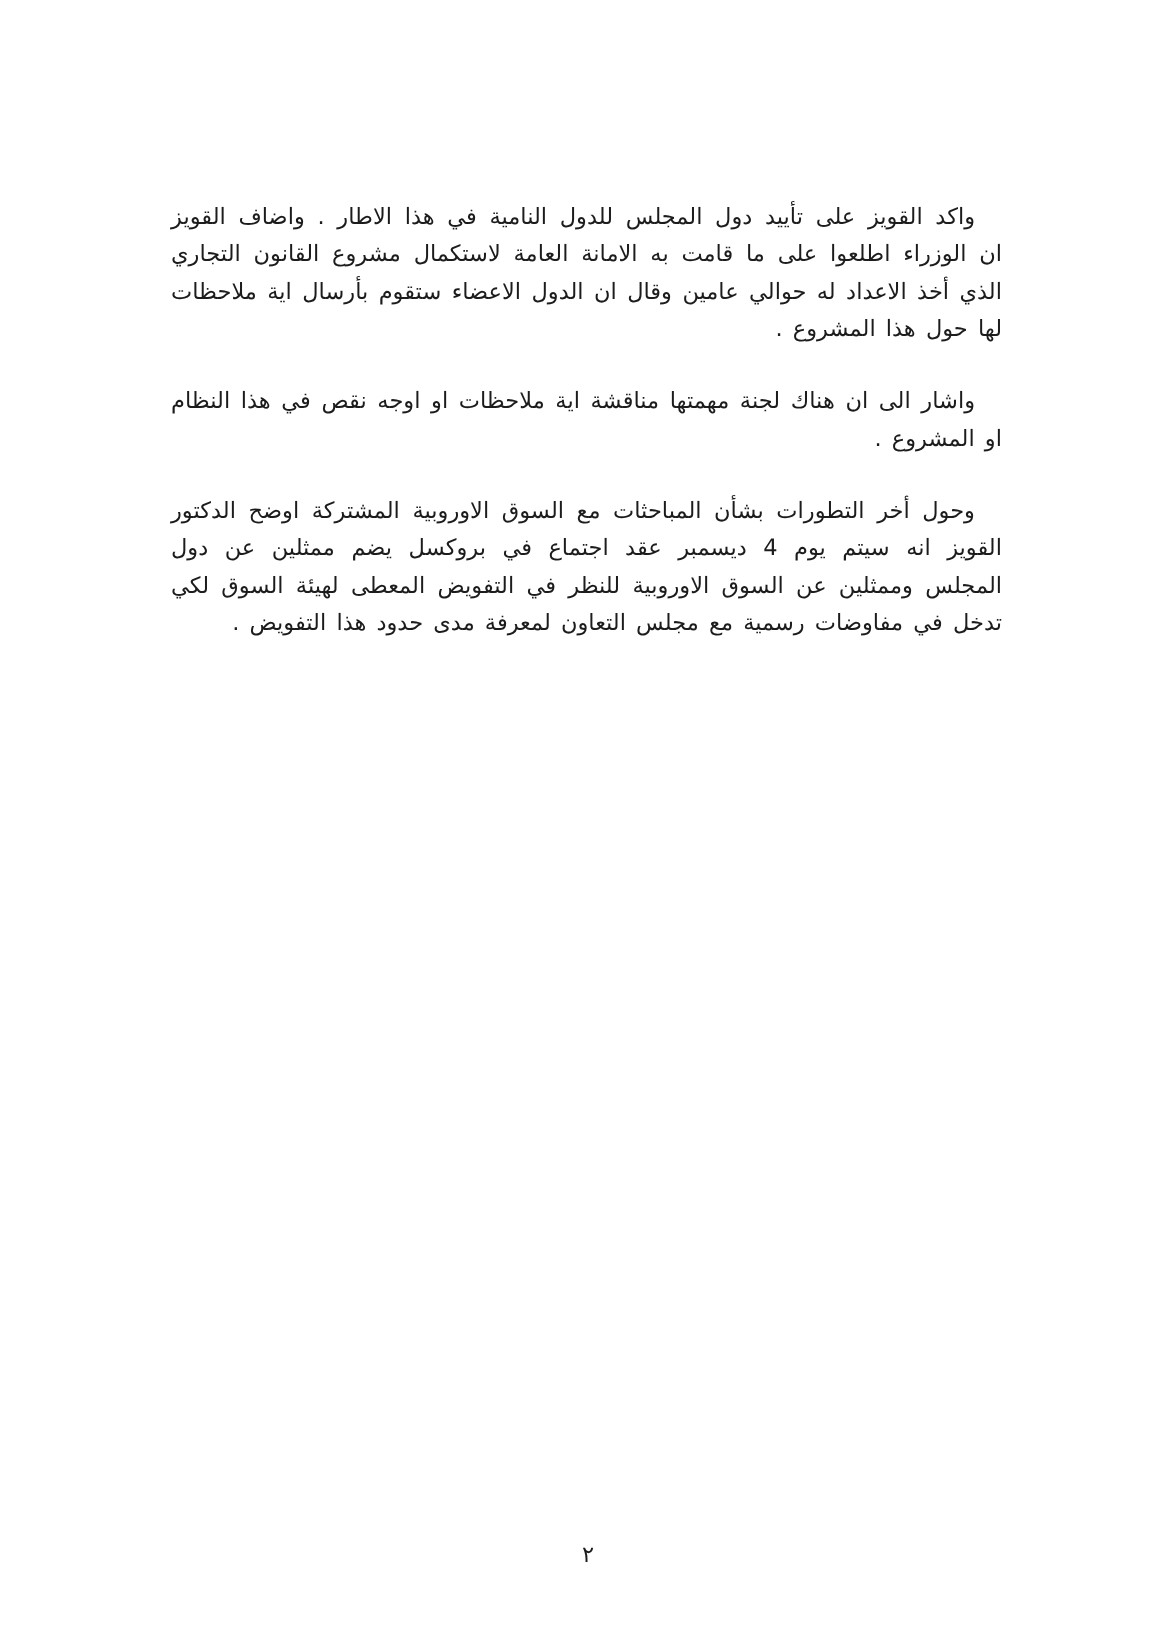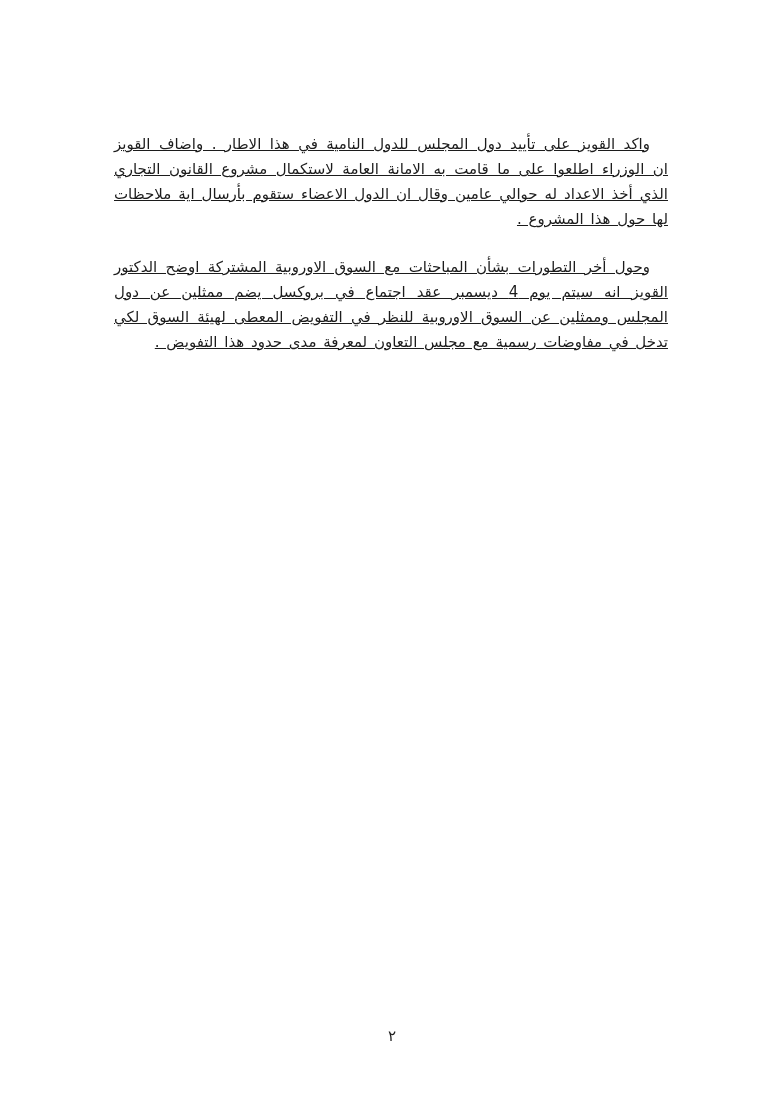--- a/index.html
+++ b/index.html
@@ -25,34 +25,34 @@
     color: #1c1c1c;
     font-size: 15px;
     line-height: 25px;
     text-align: justify;
     text-justify: inter-word;
   }
   .para {
     margin: 0 0 23px 0;
     text-indent: 18px;
     word-spacing: 2px;
-    text-decoration: underline;
   }
   .page-number {
     position: absolute;
     bottom: 52px;
     left: 0;
     right: 0;
     text-align: center;
     color: #1c1c1c;
     font-size: 15px;
   }
 </style>
 </head>
 <body>
 
 <div class="page">
   <div class="content">
     <p class="para">واكد القويز على تأييد دول المجلس للدول النامية في هذا الاطار . واضاف القويز ان الوزراء اطلعوا على ما قامت به الامانة العامة لاستكمال مشروع القانون التجاري الذي أخذ الاعداد له حوالي عامين وقال ان الدول الاعضاء ستقوم بأرسال اية ملاحظات لها حول هذا المشروع .</p>
+    <p class="para">واشار الى ان هناك لجنة مهمتها مناقشة اية ملاحظات او اوجه نقص في هذا النظام او المشروع .</p>
     <p class="para">وحول أخر التطورات بشأن المباحثات مع السوق الاوروبية المشتركة اوضح الدكتور القويز انه سيتم يوم 4 ديسمبر عقد اجتماع في بروكسل يضم ممثلين عن دول المجلس وممثلين عن السوق الاوروبية للنظر في التفويض المعطى لهيئة السوق لكي تدخل في مفاوضات رسمية مع مجلس التعاون لمعرفة مدى حدود هذا التفويض .</p>
   </div>
   <div class="page-number">٢</div>
 </div>
 
 </body></html>

